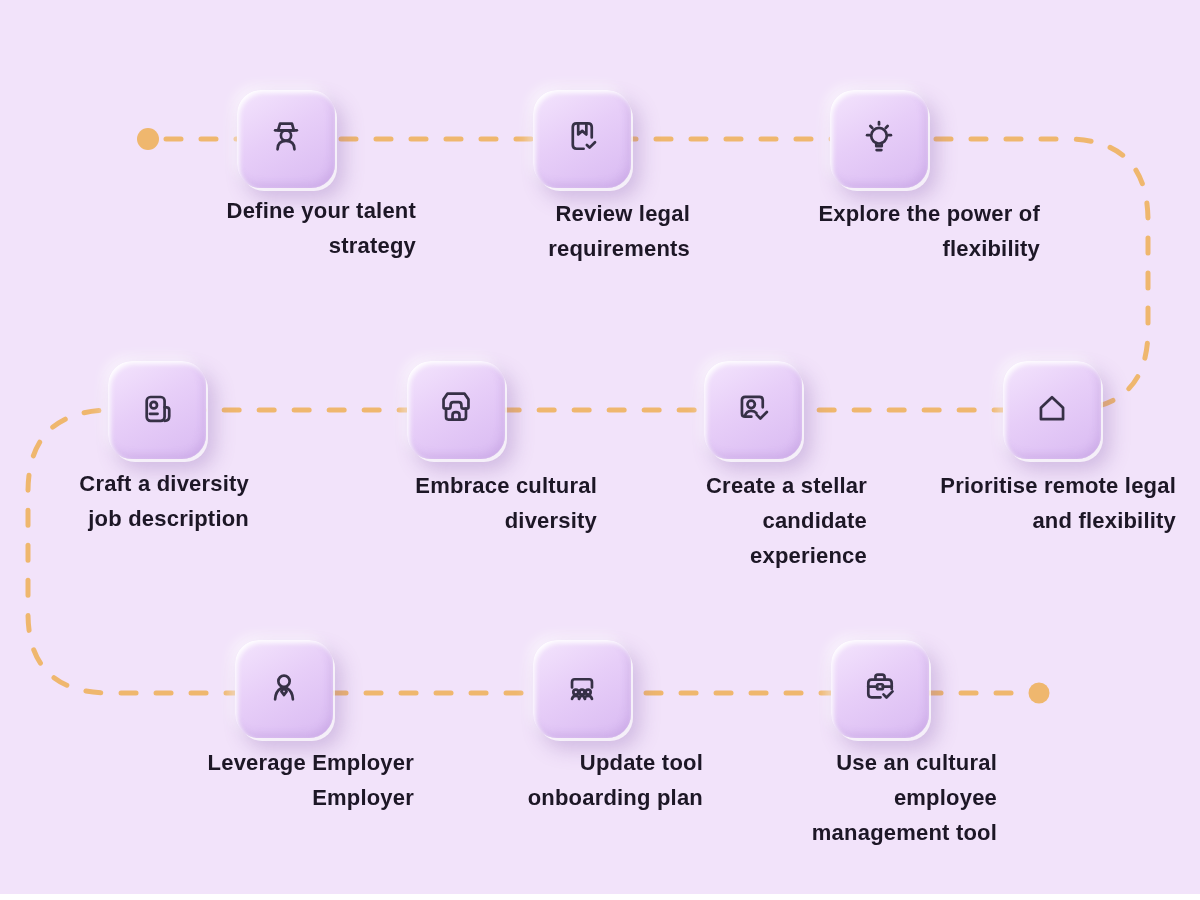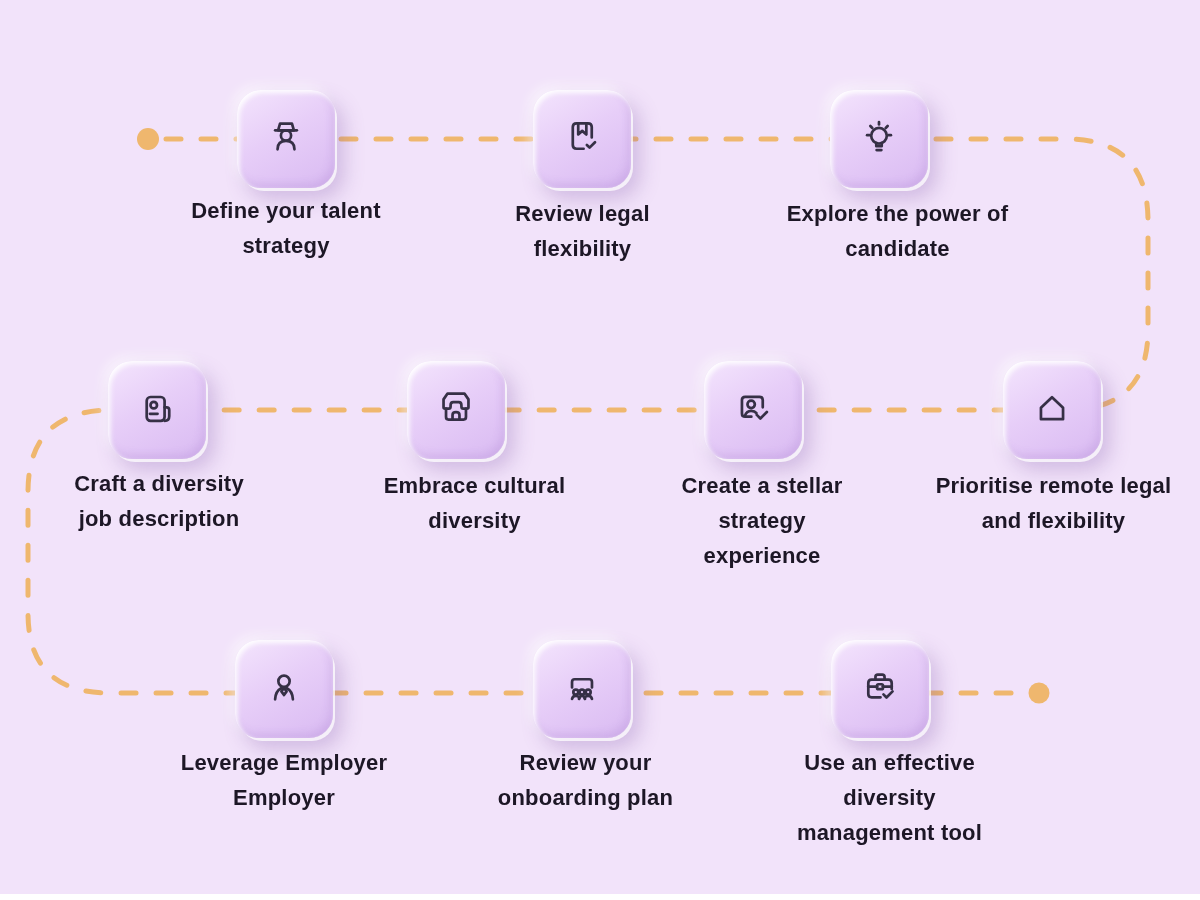--- a/index.html
+++ b/index.html
@@ -19,21 +19,21 @@
       inset 2.5px 3px 5px rgba(255,255,255,.95),
       inset -3px -4px 8px rgba(146,100,190,.18),
       3px 4px 0 -1px rgba(255,255,255,.75),
       9px 11px 20px rgba(128,88,168,.30),
       -5px -5px 12px rgba(255,255,255,.55);
     display:flex;align-items:center;justify-content:center;
   }
   .tile svg{display:block;}
   .tile svg *{fill:none;stroke:var(--ink);stroke-width:2.5;stroke-linecap:round;stroke-linejoin:round;}
   .label{
-    position:absolute;text-align:center;color:var(--text);
+    position:absolute;text-align:right;color:var(--text);
     font-size:22px;line-height:35px;font-weight:700;letter-spacing:.2px;
   }
   .bottom-strip{position:absolute;left:0;bottom:0;width:1200px;height:6px;background:#fff;}
 
   .s1 .tile{left:237px;top:90px}   .s1 .label{left:156px;top:193px;width:260px}
   .s2 .tile{left:533px;top:90px}   .s2 .label{left:475px;top:196px;width:215px}
   .s3 .tile{left:830px;top:90px}   .s3 .label{left:755px;top:196px;width:285px}
   .s4 .tile{left:108px;top:361px}  .s4 .label{left:69px;top:466px;width:180px}
   .s5 .tile{left:407px;top:361px}  .s5 .label{left:352px;top:468px;width:245px}
   .s6 .tile{left:704px;top:361px}  .s6 .label{left:657px;top:468px;width:210px}
@@ -66,37 +66,37 @@
   </div>
 
   <div class="step s2">
     <div class="tile">
       <svg width="52" height="52" viewBox="0 0 48 48">
         <path d="M25.5 33 H19 Q15.5 33 15.5 29.5 V13 Q15.5 9.5 19 9.5 H29.5 Q33 9.5 33 13 V22.5"></path>
         <path d="M20.5 9.5 V19.8 L24.2 16.5 L28 19.8 V9.5"></path>
         <path d="M28.5 29.5 L31 32 L36 27"></path>
       </svg>
     </div>
-    <div class="label">Review legal flexibility</div>
+    <div class="label">Review legal requirements</div>
   </div>
 
   <div class="step s3">
     <div class="tile">
       <svg width="52" height="52" viewBox="0 0 48 48">
         <circle cx="24" cy="21" r="7.2"></circle>
         <path d="M21.5 27.6 V30.6 H26.5 V27.6"></path>
         <path d="M21.8 34.2 H26.2"></path>
         <path d="M13 20.5 H15.3"></path>
         <path d="M32.7 20.5 H35"></path>
         <path d="M24 8.3 V10.6"></path>
         <path d="M16 12 L17.8 13.8"></path>
         <path d="M32 12 L30.2 13.8"></path>
       </svg>
     </div>
-    <div class="label">Explore the power of candidate</div>
+    <div class="label">Explore the power of flexibility</div>
   </div>
 
   <div class="step s4">
     <div class="tile">
       <svg width="52" height="52" viewBox="0 0 48 48">
         <rect x="14.5" y="12" width="16.5" height="22" rx="3.5"></rect>
         <circle cx="21" cy="19.5" r="3"></circle>
         <path d="M17.5 27.5 H24.5"></path>
         <path d="M31 21.5 H32.8 Q35.3 21.5 35.3 24 V29.8 Q35.3 34 31 34"></path>
       </svg>
@@ -117,21 +117,21 @@
 
   <div class="step s6">
     <div class="tile">
       <svg width="52" height="52" viewBox="0 0 48 48">
         <path d="M33 21.5 V14.8 Q33 11.8 30 11.8 H16.8 Q13.8 11.8 13.8 14.8 V27.2 Q13.8 30.2 16.8 30.2 H22.5"></path>
         <circle cx="22.3" cy="18.8" r="3.4"></circle>
         <path d="M16.5 29.5 Q18 24.8 22.3 24.8 Q25.6 24.8 27.2 26.8"></path>
         <path d="M27.5 28.5 L30.8 31.8 L36.8 25.8"></path>
       </svg>
     </div>
-    <div class="label">Create a stellar strategy experience</div>
+    <div class="label">Create a stellar candidate experience</div>
   </div>
 
   <div class="step s7">
     <div class="tile">
       <svg width="52" height="52" viewBox="0 0 48 48">
         <path d="M13.8 22 L24 12.2 L34.2 22 V32.5 H13.8 Z"></path>
       </svg>
     </div>
     <div class="label">Prioritise remote legal and flexibility</div>
   </div>
@@ -153,31 +153,31 @@
       <svg width="52" height="52" viewBox="0 0 48 48">
         <path d="M14.8 22.5 V17.5 Q14.8 15 17.3 15 H30.7 Q33.2 15 33.2 17.5 V22.5"></path>
         <circle cx="18.3" cy="26.8" r="2.3"></circle>
         <circle cx="24" cy="26.8" r="2.3"></circle>
         <circle cx="29.7" cy="26.8" r="2.3"></circle>
         <path d="M14.8 33.2 Q15.3 30.3 18.3 30.3 Q21 30.3 21.6 32.6"></path>
         <path d="M21.2 33.2 Q21.6 30.3 24 30.3 Q26.4 30.3 26.8 33.2"></path>
         <path d="M26.4 32.6 Q27 30.3 29.7 30.3 Q32.7 30.3 33.2 33.2"></path>
       </svg>
     </div>
-    <div class="label">Review your onboarding plan</div>
+    <div class="label">Update tool onboarding plan</div>
   </div>
 
   <div class="step s10">
     <div class="tile">
       <svg width="52" height="52" viewBox="0 0 48 48">
         <path d="M19.8 15.3 V13 Q19.8 10.8 22 10.8 H26 Q28.2 10.8 28.2 13 V15.3"></path>
         <path d="M24.5 31.7 H16.2 Q13.2 31.7 13.2 28.7 V18.5 Q13.2 15.3 16.2 15.3 H31.8 Q34.8 15.3 34.8 18.5 V24"></path>
         <path d="M13.2 21.8 H21.3"></path>
         <path d="M26.7 21.8 H34.8"></path>
         <rect x="21.3" y="19.6" width="5.4" height="4.6" rx="1.2"></rect>
         <path d="M27.2 29 L30 31.8 L35.6 26.2"></path>
       </svg>
     </div>
-    <div class="label">Use an effective diversity management tool</div>
+    <div class="label">Use an cultural employee management tool</div>
   </div>
 
   <div class="bottom-strip"></div>
 </div>
 
 </body></html>

